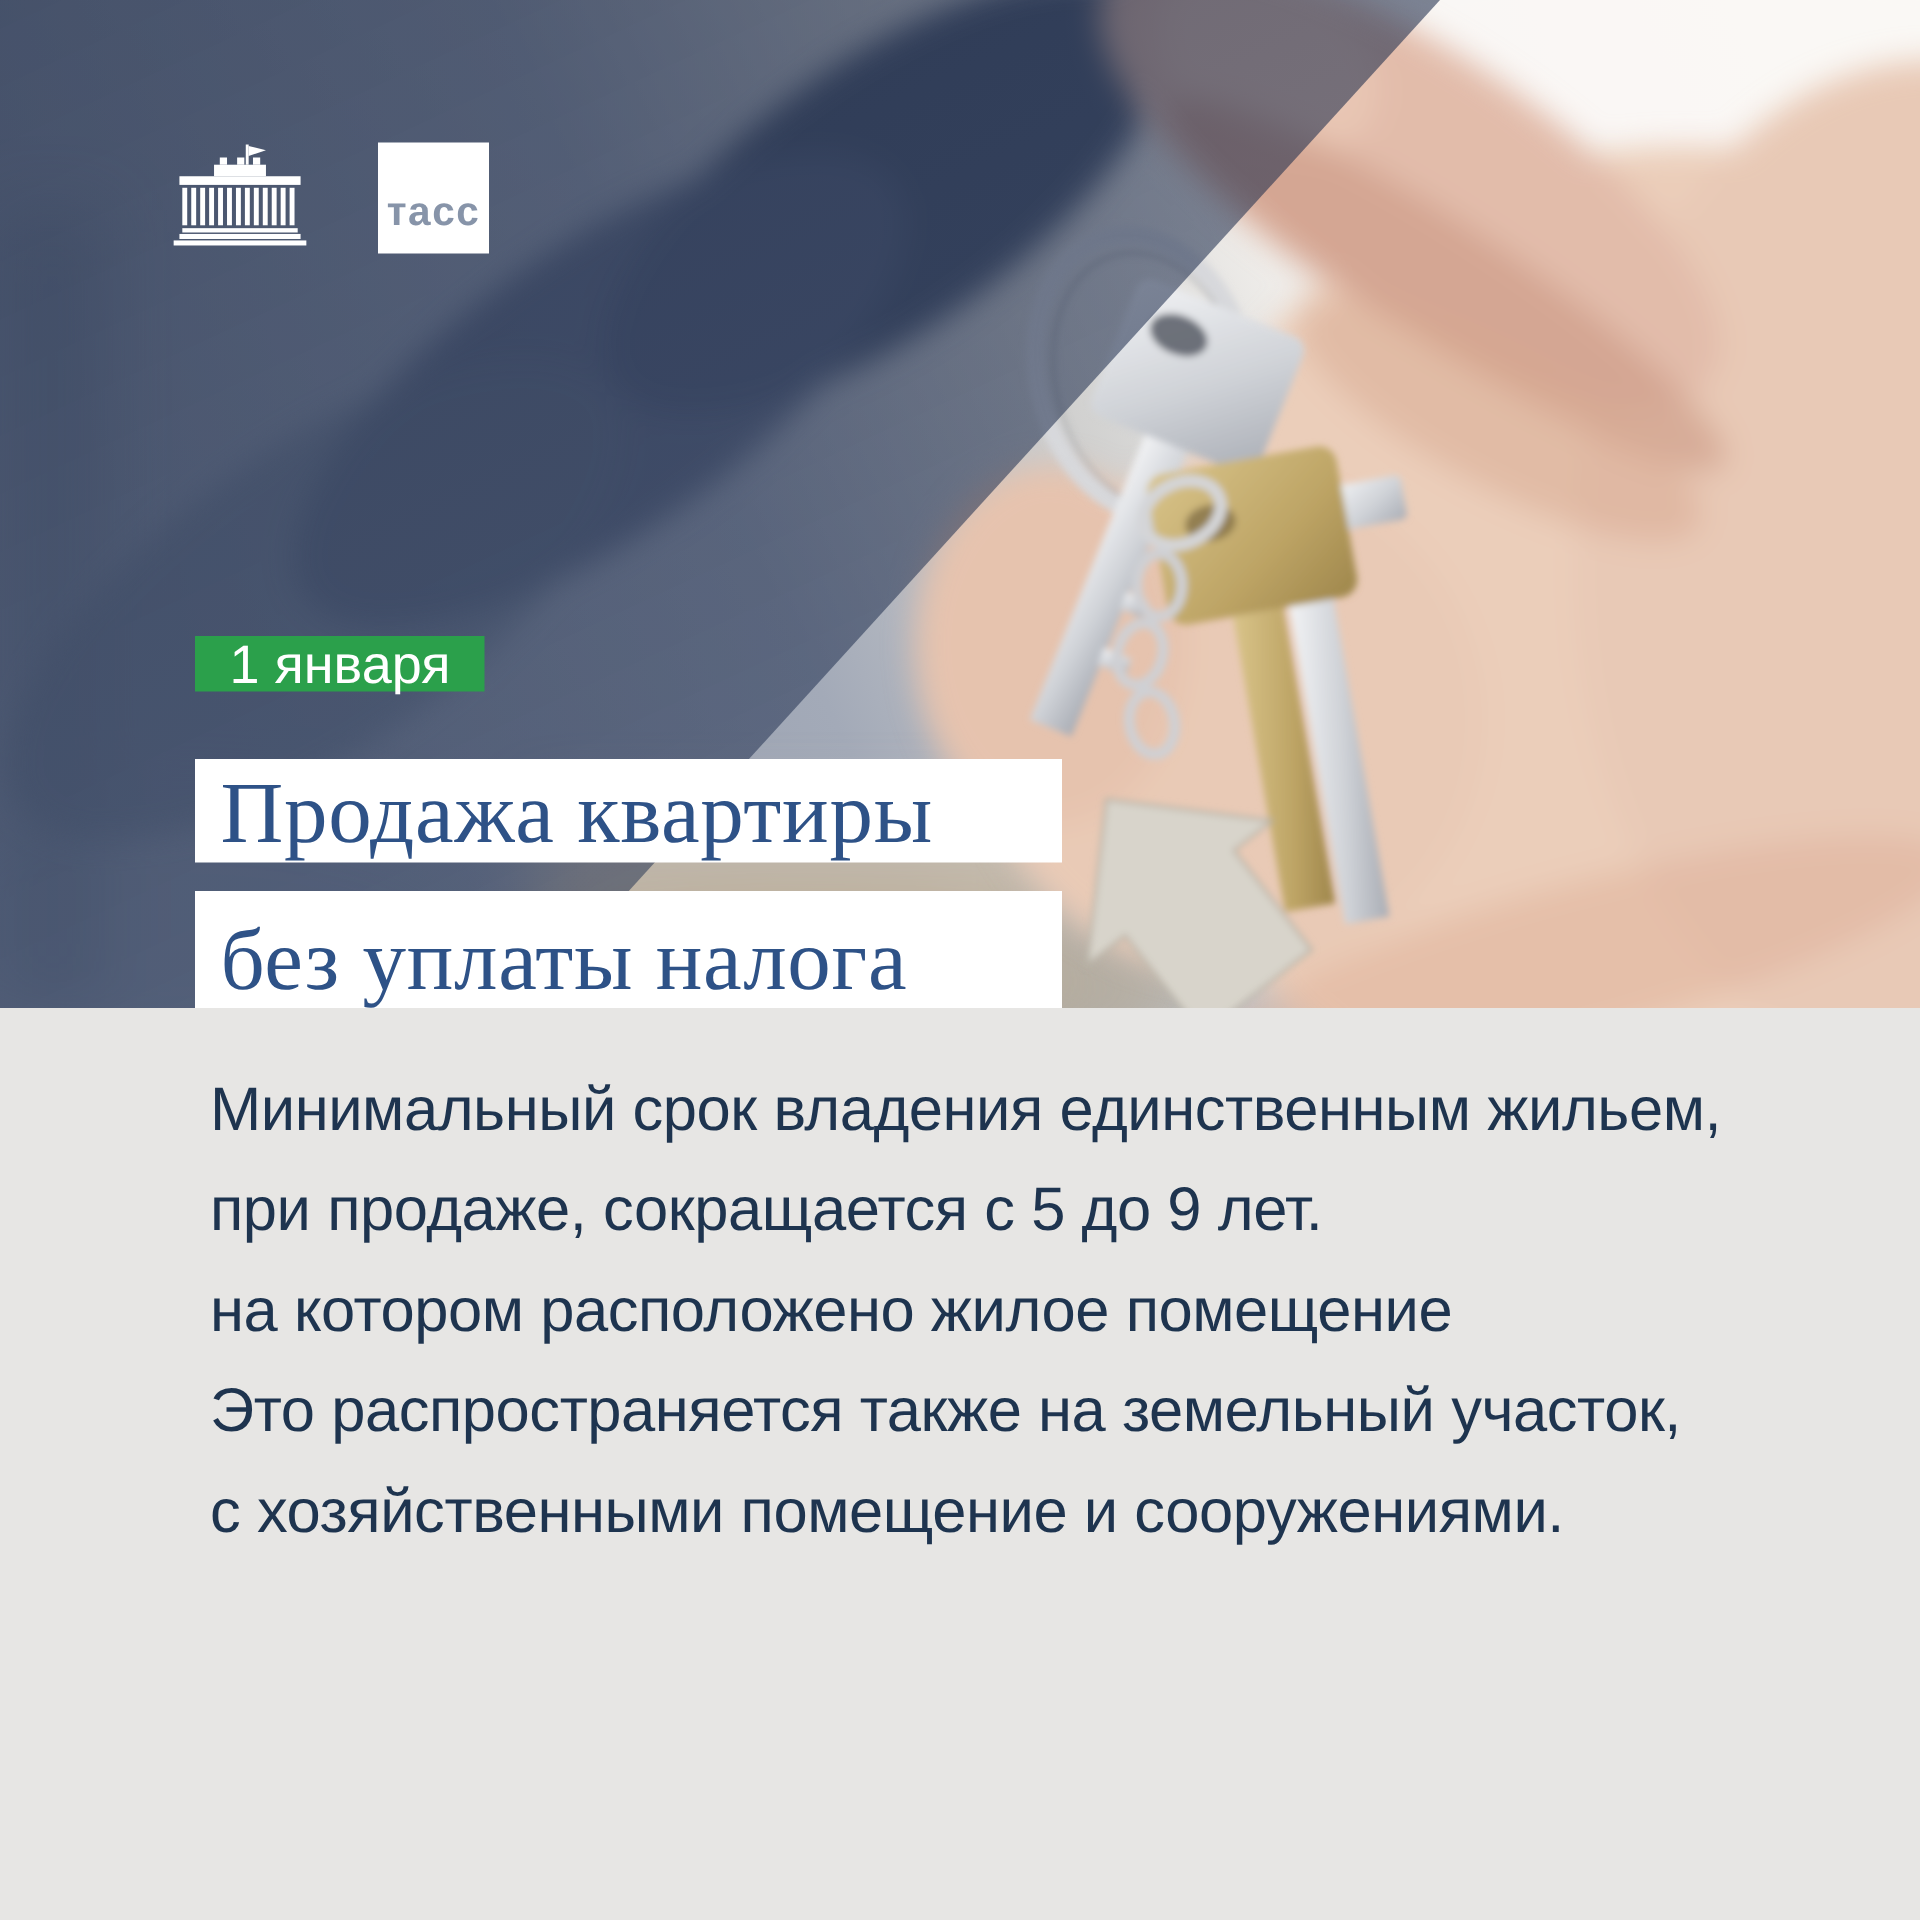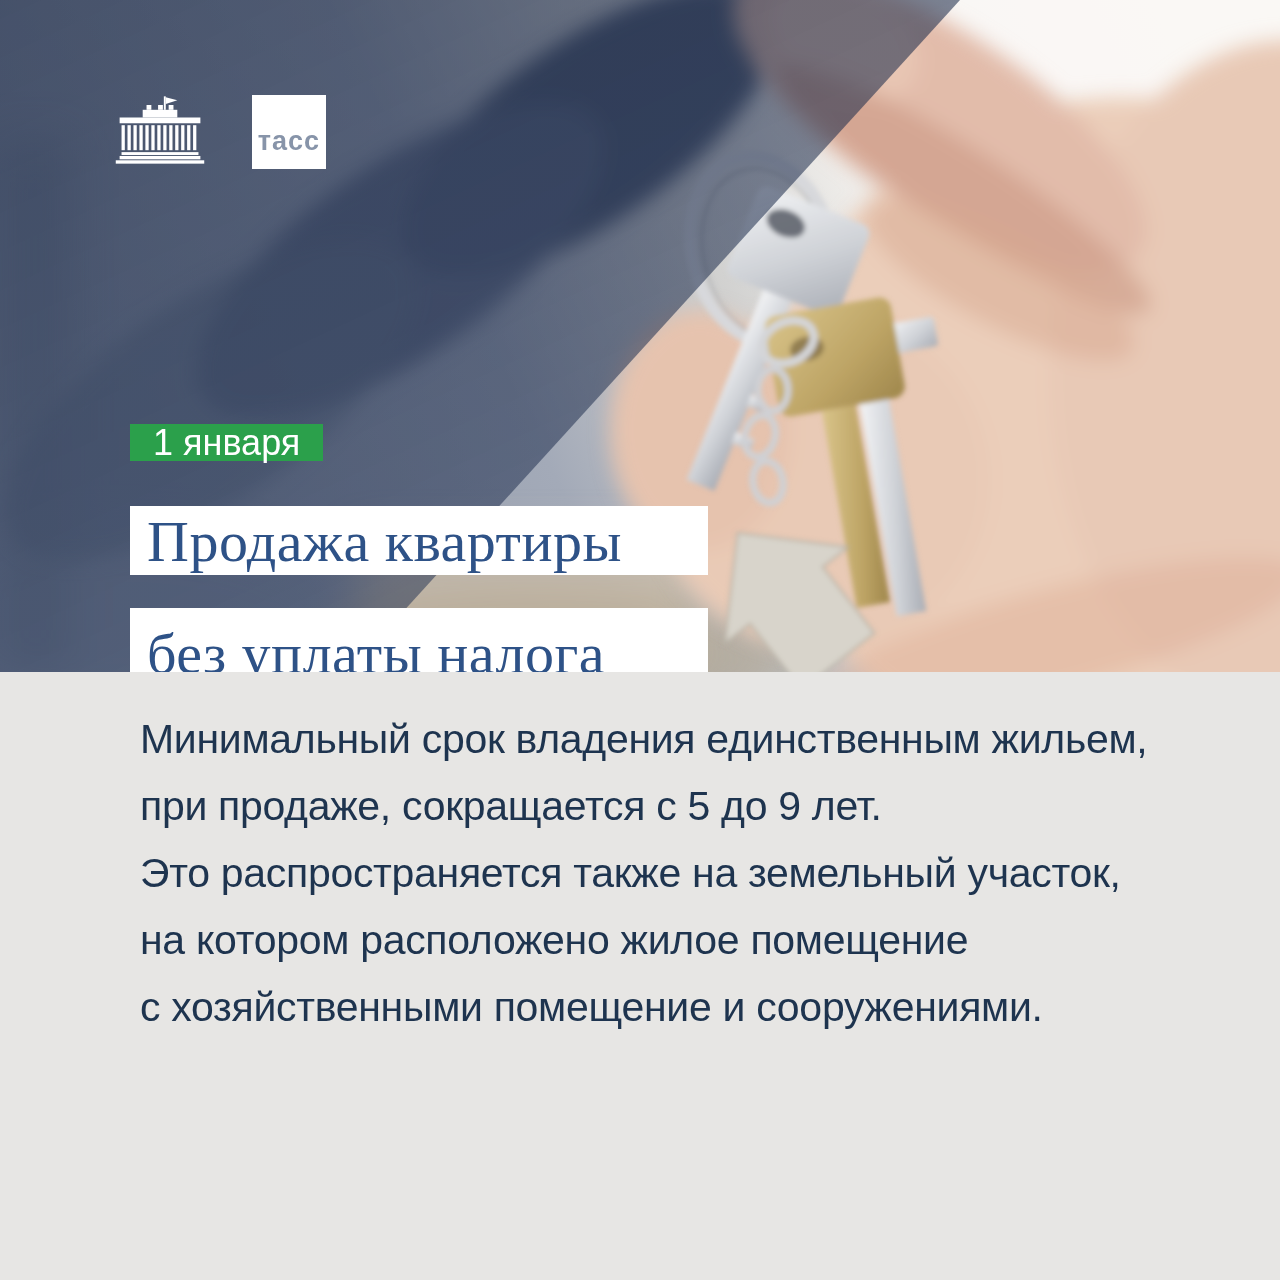--- a/index.html
+++ b/index.html
@@ -34,21 +34,21 @@
     color:#fff;font-size:36px;line-height:37px;padding:0 23px;
   }
   .title-box{
     position:absolute;left:130px;width:578px;background:#fff;
     display:flex;align-items:flex-end;
     font-family:"Liberation Serif","DejaVu Serif",serif;
     color:var(--title-blue,#2e5287);font-size:58px;
   }
   .title-box span{padding-left:17px;letter-spacing:0.5px;white-space:nowrap;}
   .t1{top:506px;height:69px;}
-  .t2{top:608px;height:79px;}
+  .t2{top:594px;height:79px;}
   
   .text-section{
     position:absolute;left:0;top:672px;width:1280px;height:608px;
     background:var(--section-gray,#e7e6e4);
   }
   .body-text{position:absolute;left:128px;top:700px;}
   .body-line{
     margin:12px;font-size:41px;line-height:55px;color:var(--body-navy,#1e344f);
     letter-spacing:-0.3px;white-space:nowrap;
   }
@@ -187,18 +187,18 @@
     </div>
     <div class="title-box t2">
       <span>без уплаты налога</span>
     </div>
   </div>
 
   <div class="text-section"></div>
   <div class="body-text">
     <p class="body-line">Минимальный срок владения единственным жильем,</p>
     <p class="body-line">при продаже, сокращается с 5 до 9 лет.</p>
+    <p class="body-line">на котором расположено жилое помещение</p>
     <p class="body-line">Это распространяется также на земельный участок,</p>
-    <p class="body-line">на котором расположено жилое помещение</p>
     <p class="body-line">с хозяйственными помещение и сооружениями.</p>
   </div>
 
 </div>
 
 </body></html>

